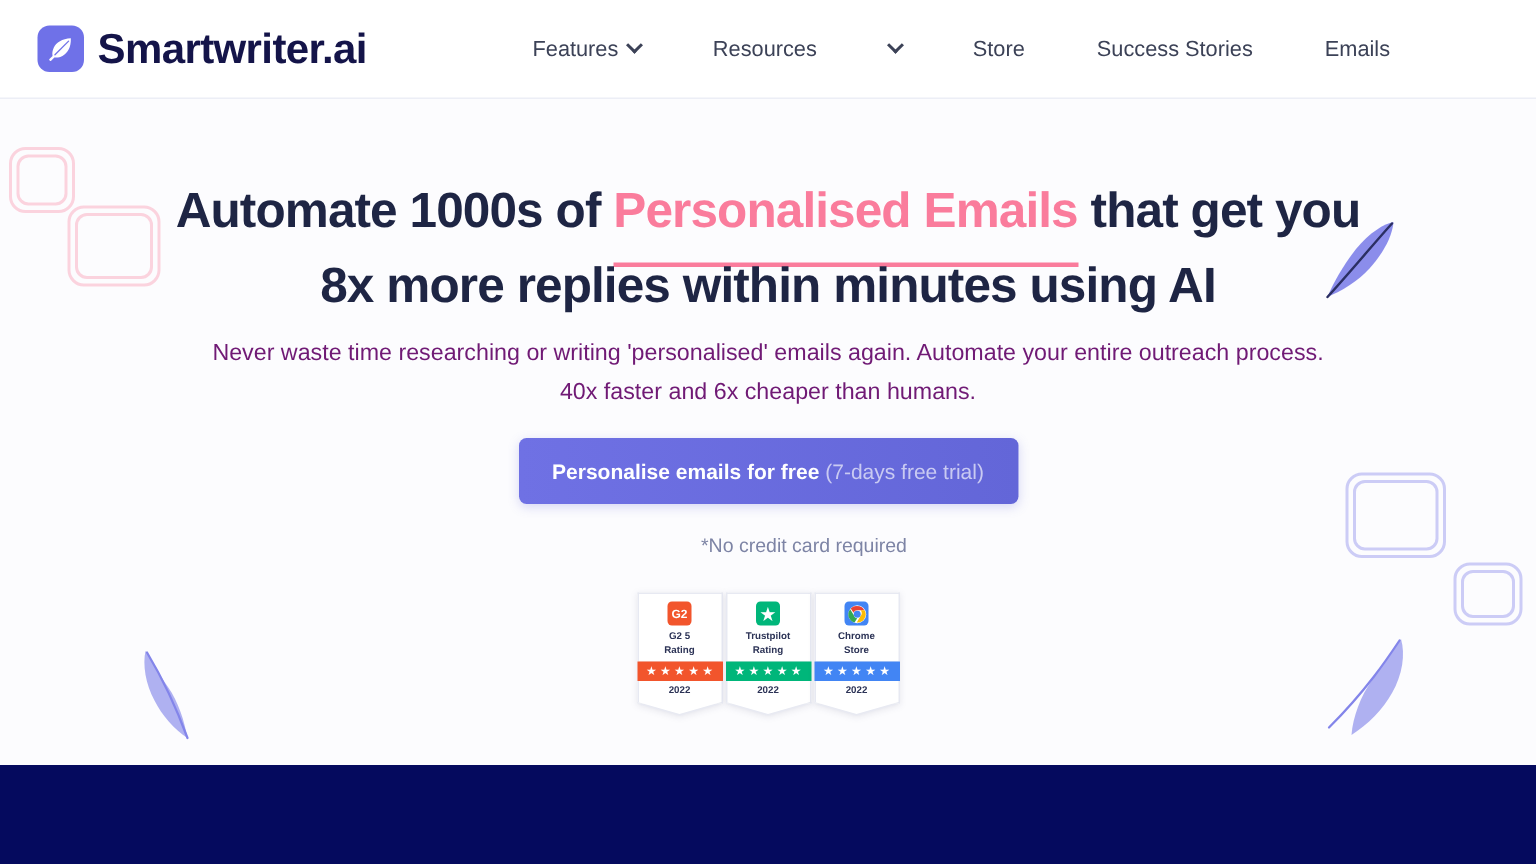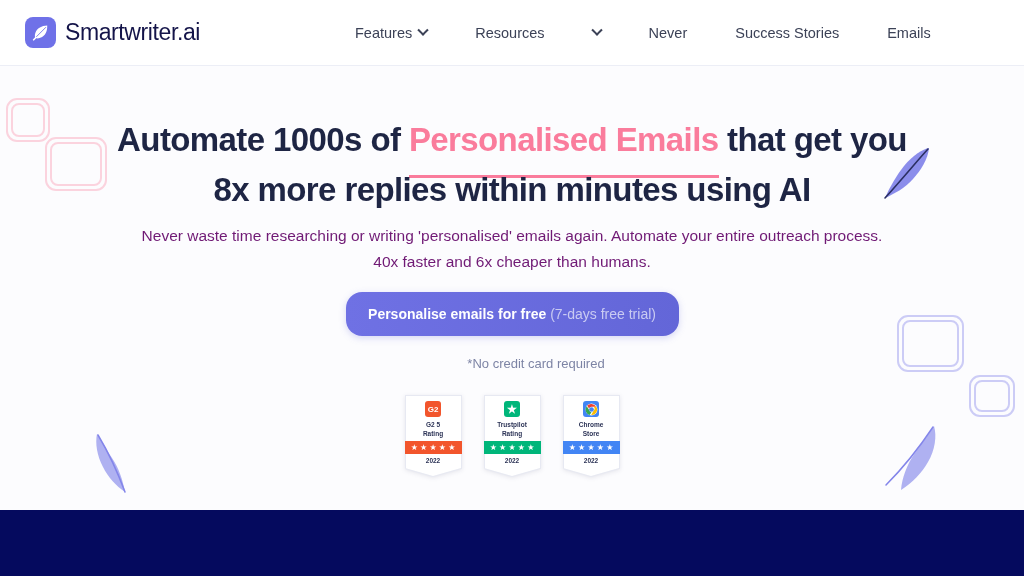--- a/index.html
+++ b/index.html
@@ -43,22 +43,22 @@
     height: 31px;
     border-radius: 8px;
     background: #6f71e8;
     display: flex;
     align-items: center;
     justify-content: center;
     flex: none;
   }
 
   .brand-name {
-    font-size: 23px;
-    font-weight: normal;
+    font-size: 28px;
+    font-weight: bold;
     color: #141449;
     letter-spacing: -0.4px;
     white-space: nowrap;
   }
 
   .nav {
     position: absolute;
     left: 355px;
     display: flex;
     align-items: center;
@@ -131,21 +131,21 @@
     top: 226px;
     left: 0; right: 0;
     text-align: center;
   }
 
   .cta-btn {
     display: inline-block;
     width: 333px;
     height: 44px;
     line-height: 44px;
-    border-radius: 16px;
+    border-radius: 5px;
     background: linear-gradient(90deg, #6f71e4 0%, #6366d8 100%);
     border: none;
     cursor: pointer;
     font-family: inherit;
     font-size: 14px;
     color: #ffffff;
     box-shadow: 0 2px 7px rgba(99,102,216,0.25);
     white-space: nowrap;
   }
   .cta-strong { font-weight: bold; color: #ffffff; }
@@ -161,21 +161,21 @@
     padding-left: 48px;
   }
 
   
   .badges {
     position: absolute;
     top: 329px;
     left: 0; right: 0;
     display: flex;
     justify-content: center;
-    gap: 22px;
+    gap: 2px;
   }
 
   .badge {
     width: 57px;
     position: relative;
     filter: drop-shadow(0 1px 2px rgba(20,20,70,0.10));
   }
 
   .badge-body {
     background: #ffffff;
@@ -284,21 +284,21 @@
   <nav class="nav">
     <div class="nav-item">
       <span>Features</span>
       <span class="chev"></span>
     </div>
     <div class="nav-item">
       <span>Resources</span>
       <span class="chev"></span>
     </div>
     <div class="nav-item">
-      <span>Never</span>
+      <span>Store</span>
     </div>
     <div class="nav-item">
       <span>Success Stories</span>
     </div>
     <div class="nav-item">
       <span>Emails</span>
     </div>
   </nav>
 </div>
 

